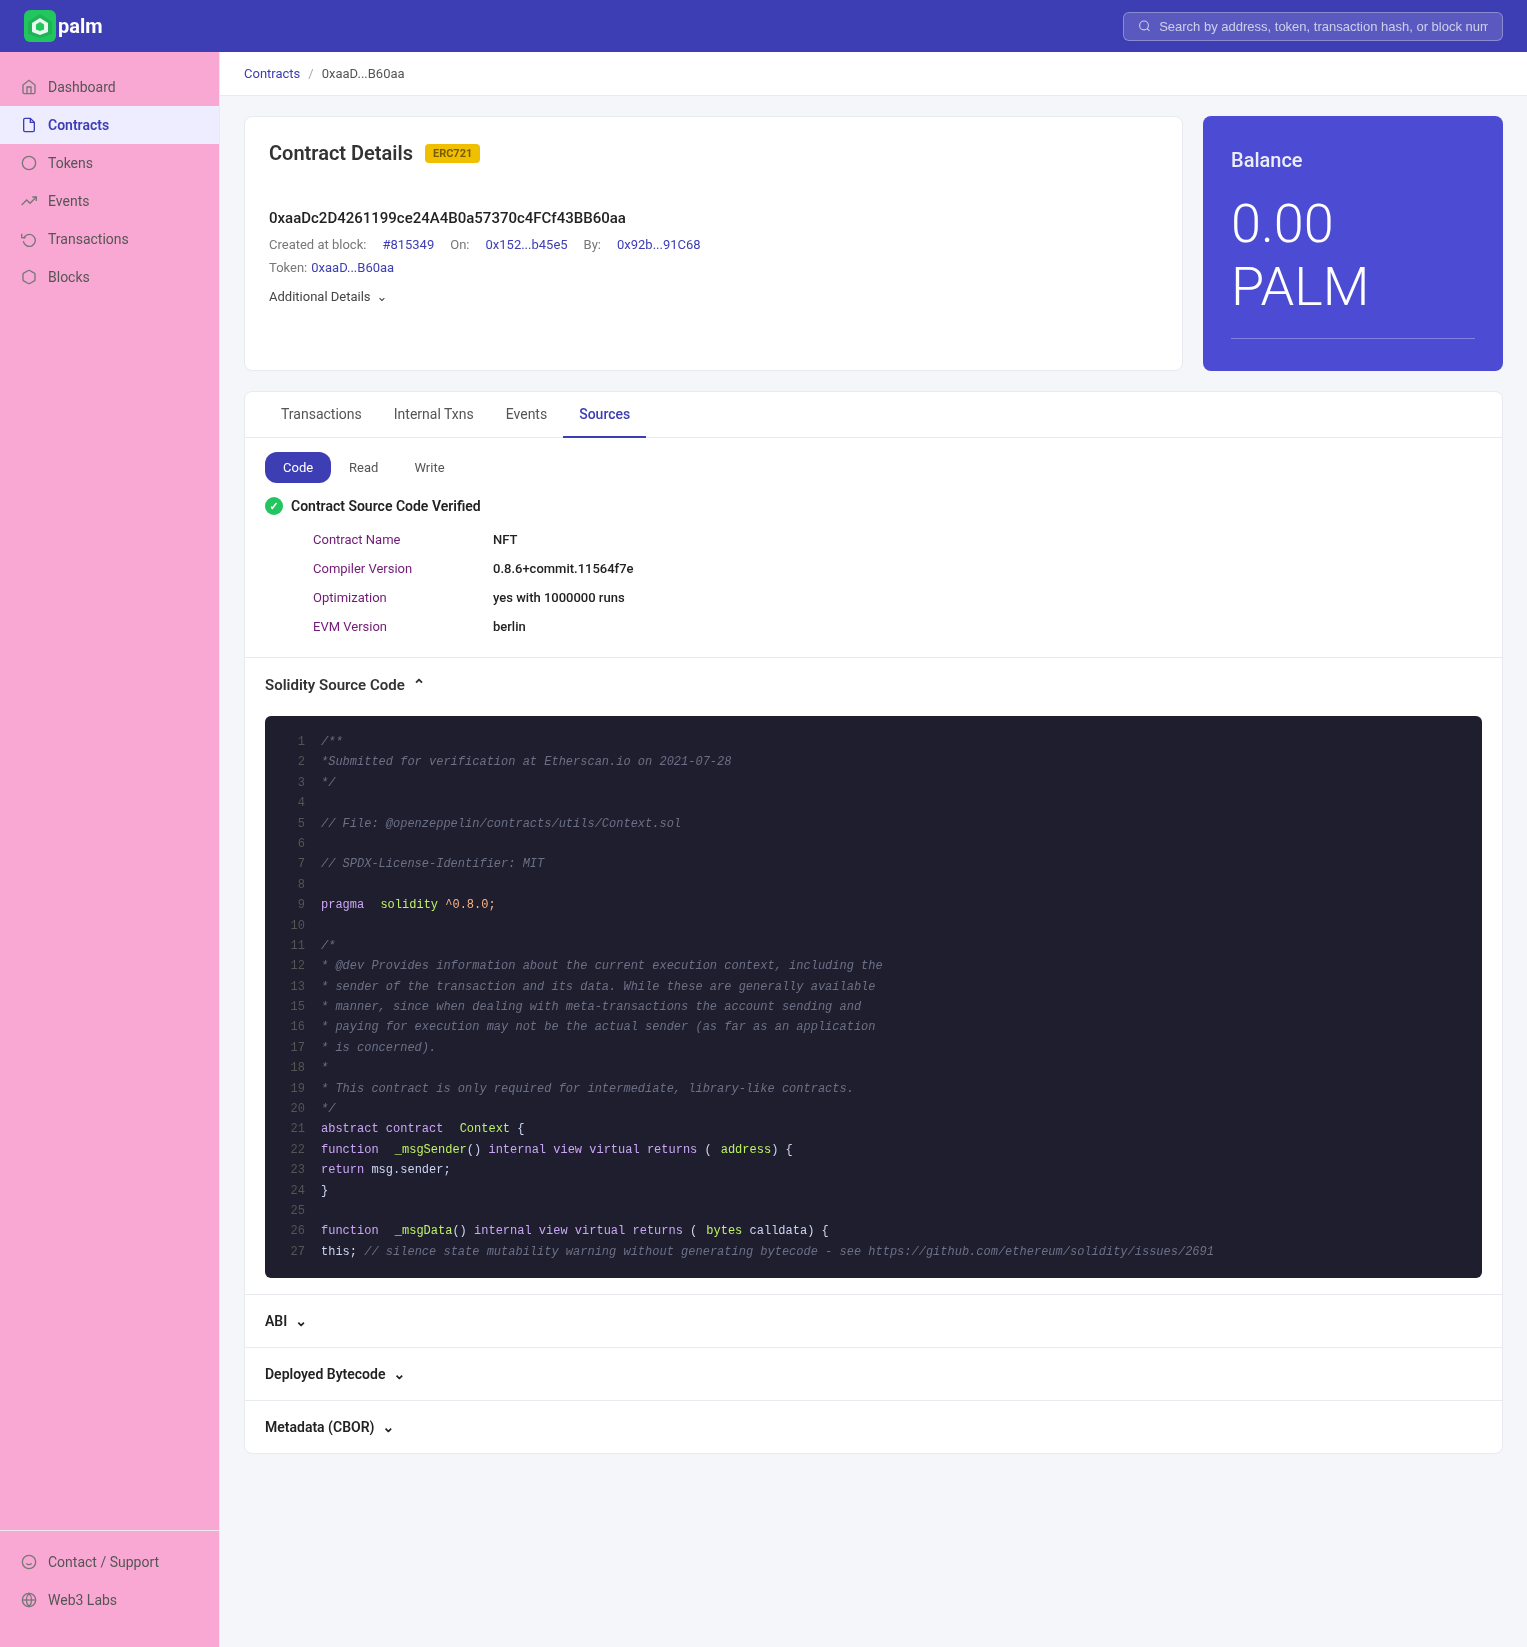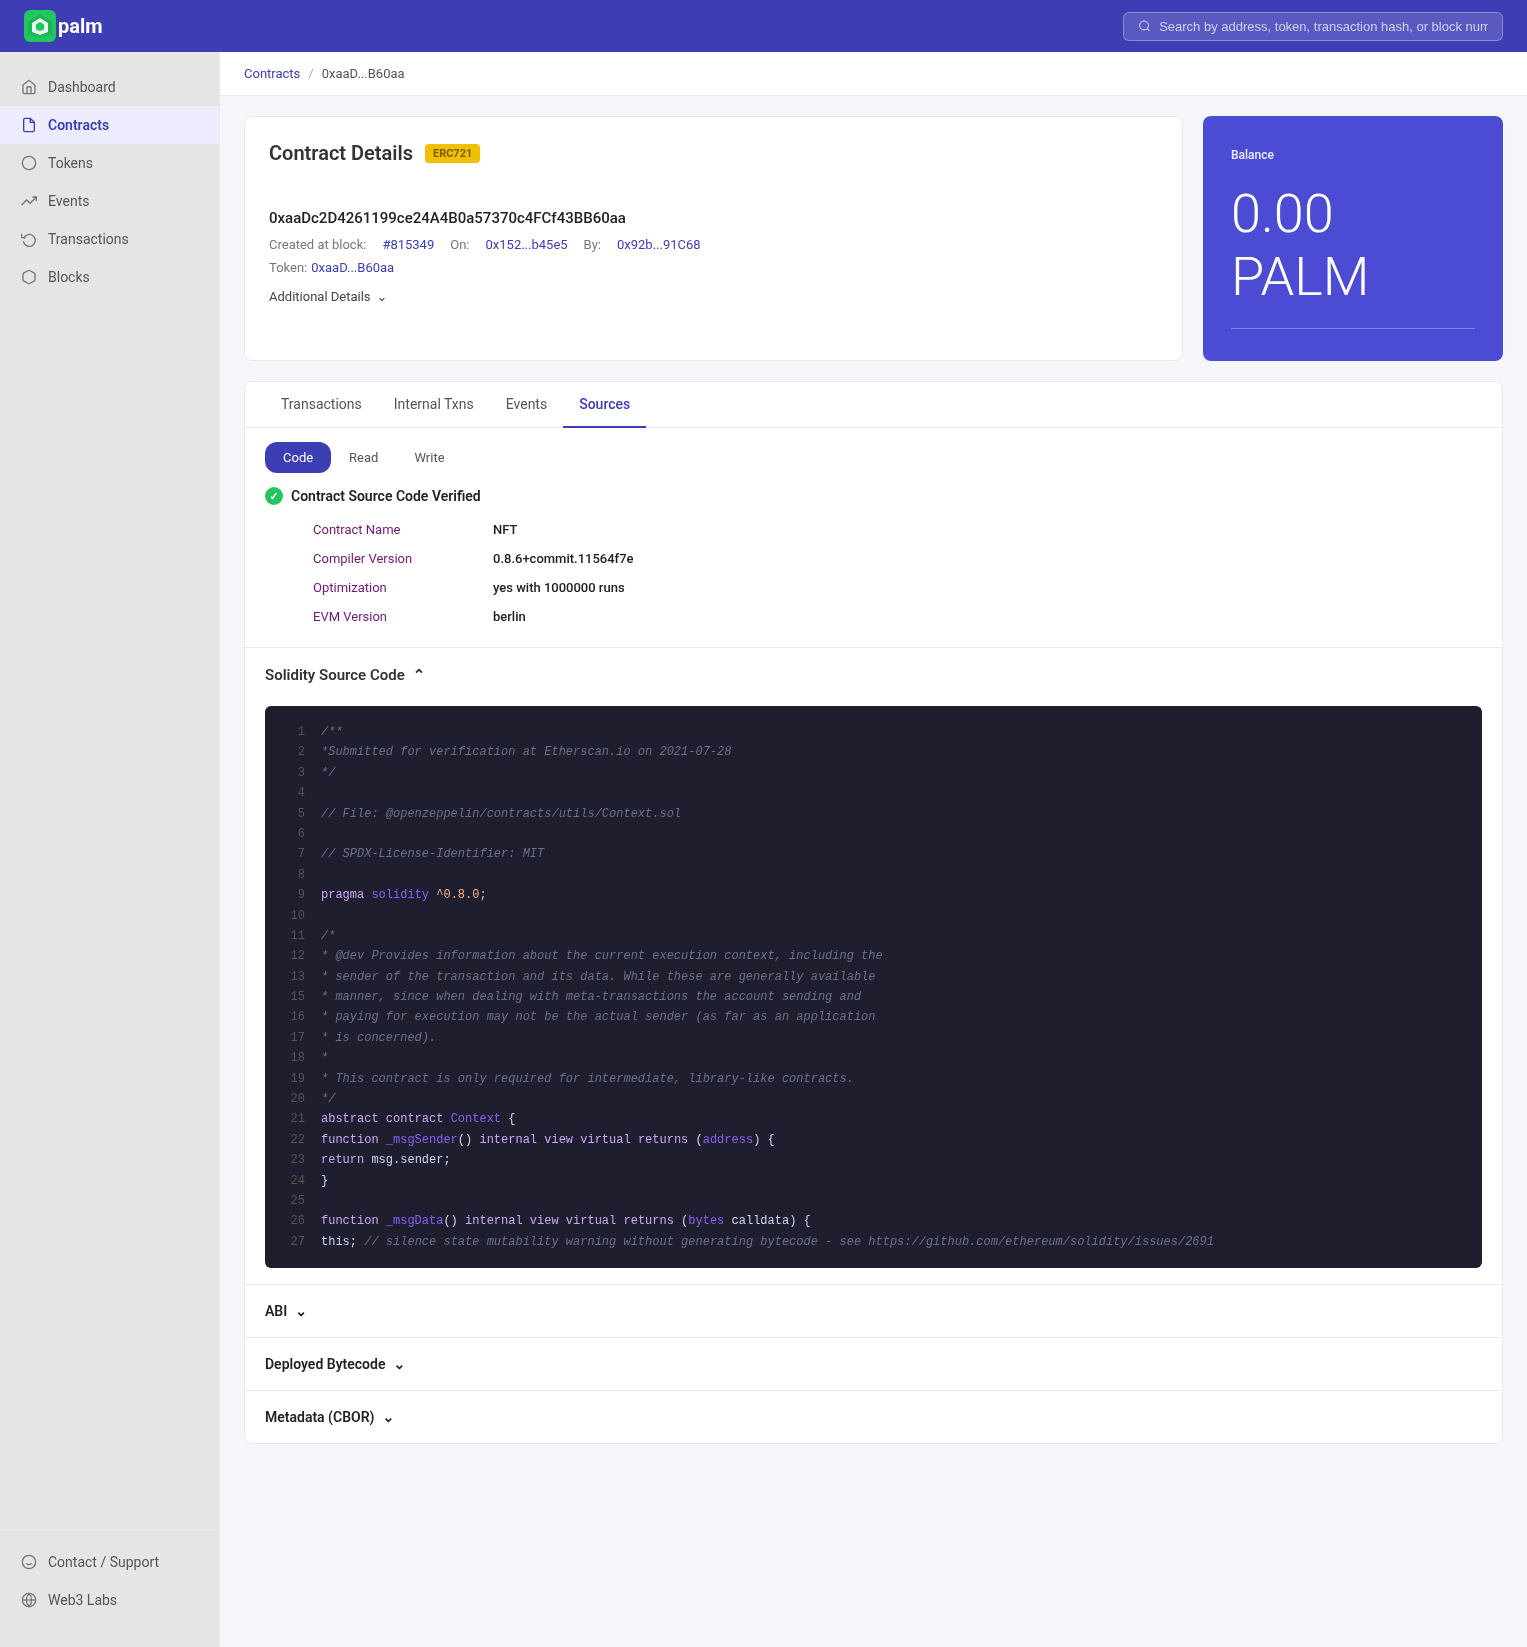--- a/index.html
+++ b/index.html
@@ -10,21 +10,21 @@
     .logo { display: flex; align-items: center; gap: 2px; color: white; font-size: 20px; font-weight: 700; }
     .logo-icon { width: 32px; height: 32px; }
     .search-bar { background: rgba(255,255,255,0.15); border: 1px solid rgba(255,255,255,0.3); border-radius: 6px; padding: 6px 14px; color: white; display: flex; align-items: center; gap: 8px; width: 380px; }
     .search-bar input { background: transparent; border: none; outline: none; color: white; font-size: 13px; width: 100%; }
     .search-bar input::placeholder { color: rgba(255,255,255,0.7); }
 
     
     .layout { display: flex; min-height: calc(100vh - 52px); }
 
     
-    .sidebar { width: 220px; background: #e5e5e5; border-right: 1px solid #e8eaf0; padding: 16px 0; display: flex; flex-direction: column; text-align: right; }
+    .sidebar { width: 220px; background: #f9a8d4; border-right: 1px solid #e8eaf0; padding: 16px 0; display: flex; flex-direction: column; text-align: right; }
     .sidebar-nav { flex: 1; }
     .nav-item { display: flex; align-items: center; gap: 10px; padding: 10px 20px; color: #555; cursor: pointer; border-radius: 0; transition: background 0.15s; }
     .nav-item.active { background: #ededff; color: #3d3db4; font-weight: 600; }
     .nav-icon { width: 18px; height: 18px; display: flex; align-items: center; justify-content: center; flex-shrink: 0; }
     .nav-label { font-size: 14px; }
     .sidebar-bottom { padding: 12px 0; border-top: 1px solid #e8eaf0; margin-top: auto; }
 
     
     .main { flex: 1; padding: 0; }
 
@@ -33,21 +33,21 @@
     .breadcrumb a { color: #3d3db4; text-decoration: none; }
     .breadcrumb-sep { color: #aaa; }
 
     
     .content { padding: 20px 24px; }
 
     
     .details-row { display: flex; gap: 20px; margin-bottom: 20px; }
     .contract-card { background: white; border-radius: 8px; padding: 24px; flex: 1; border: 1px solid #e8eaf0; }
     .balance-card { background: #4b4bd4; border-radius: 8px; padding: 32px 28px; width: 300px; color: white; }
-    .balance-title { font-size: 12px; font-weight: 500; margin-bottom: 20px; opacity: 0.9; }
+    .balance-title { font-size: 20px; font-weight: 500; margin-bottom: 20px; opacity: 0.9; }
     .balance-value { font-size: 54px; font-weight: 300; margin-bottom: 20px; }
     .balance-divider { border: none; border-top: 1px solid rgba(255,255,255,0.3); }
 
     .contract-title-row { display: flex; align-items: center; gap: 12px; margin-bottom: 14px; }
     .contract-title { font-size: 20px; font-weight: 600; }
     .badge { background: #f0c000; color: #7a5c00; font-size: 11px; font-weight: 700; padding: 3px 8px; border-radius: 4px; }
     .contract-address { font-size: 15px; font-weight: 500; color: #222; margin-bottom: 10px; margin-top: 44px; }
     .contract-meta { display: flex; gap: 16px; font-size: 13px; color: #777; margin-bottom: 8px; flex-wrap: wrap; }
     .contract-meta a { color: #3d3db4; text-decoration: none; }
     .contract-meta span { display: flex; align-items: center; gap: 4px; }
@@ -80,21 +80,21 @@
     
     .source-section { padding: 18px 20px 10px; }
     .source-title { font-size: 15px; font-weight: 600; display: flex; align-items: center; gap: 8px; margin-bottom: 12px; cursor: pointer; }
     .file-label { font-size: 12px; color: #888; margin-bottom: 8px; padding: 0 20px; }
     .code-block { background: #1e1e2e; border-radius: 6px; margin: 0 20px 16px; padding: 16px; overflow-x: auto; font-family: 'Courier New', Courier, monospace; font-size: 12px; line-height: 1.7; }
     .code-line { display: flex; gap: 16px; }
     .line-num { color: #555; min-width: 24px; text-align: right; user-select: none; }
     .line-code { color: #cdd6f4; }
     .kw-comment { color: #6c7086; font-style: italic; }
     .kw-purple { color: #cba6f7; }
-    .kw-blue { color: #8b5cf6; }
+    .kw-blue { color: #bef264; margin-left: 9px; }
     .kw-orange { color: #fab387; }
     .kw-white { color: #cdd6f4; }
 
     .collapsible-row { display: flex; align-items: center; gap: 8px; padding: 18px 20px; font-size: 14px; font-weight: 600; cursor: pointer; color: #222; border-top: 1px solid #e8eaf0; }
 
     
     svg { display: block; }
   </style>
 </head>
 <body>

